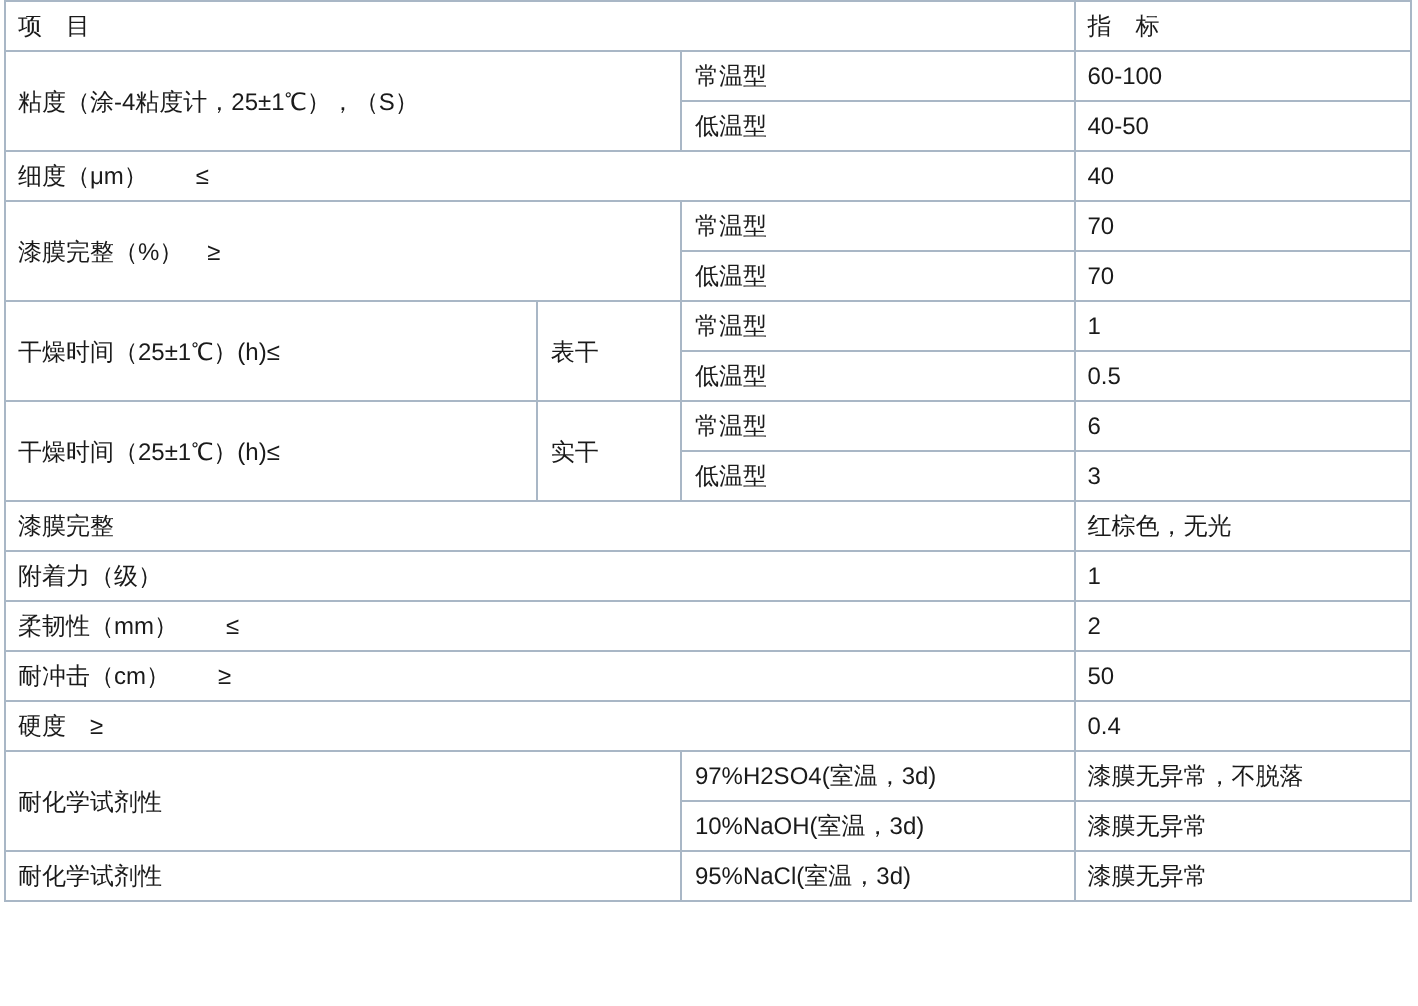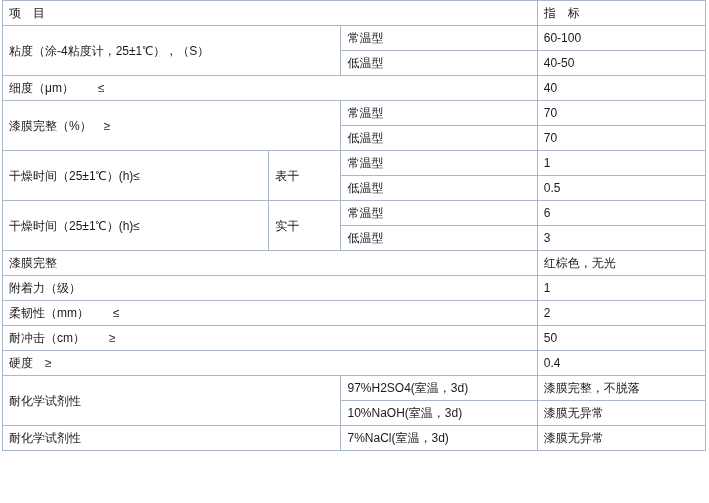--- a/index.html
+++ b/index.html
@@ -139,28 +139,28 @@
       </tr>
 
       <tr>
         <td colspan="3">硬度　≥</td>
         <td>0.4</td>
       </tr>
 
       <tr>
         <td colspan="2" rowspan="2">耐化学试剂性</td>
         <td>97%H2SO4(室温，3d)</td>
-        <td>漆膜完整，不脱落</td>
+        <td>漆膜无异常，不脱落</td>
       </tr>
       <tr>
         <td>10%NaOH(室温，3d)</td>
         <td>漆膜无异常</td>
       </tr>
 
       <tr>
         <td colspan="2">耐化学试剂性</td>
-        <td>7%NaCl(室温，3d)</td>
+        <td>95%NaCl(室温，3d)</td>
         <td>漆膜无异常</td>
       </tr>
     </tbody>
   </table>
 
 </div>
 
 </body></html>

